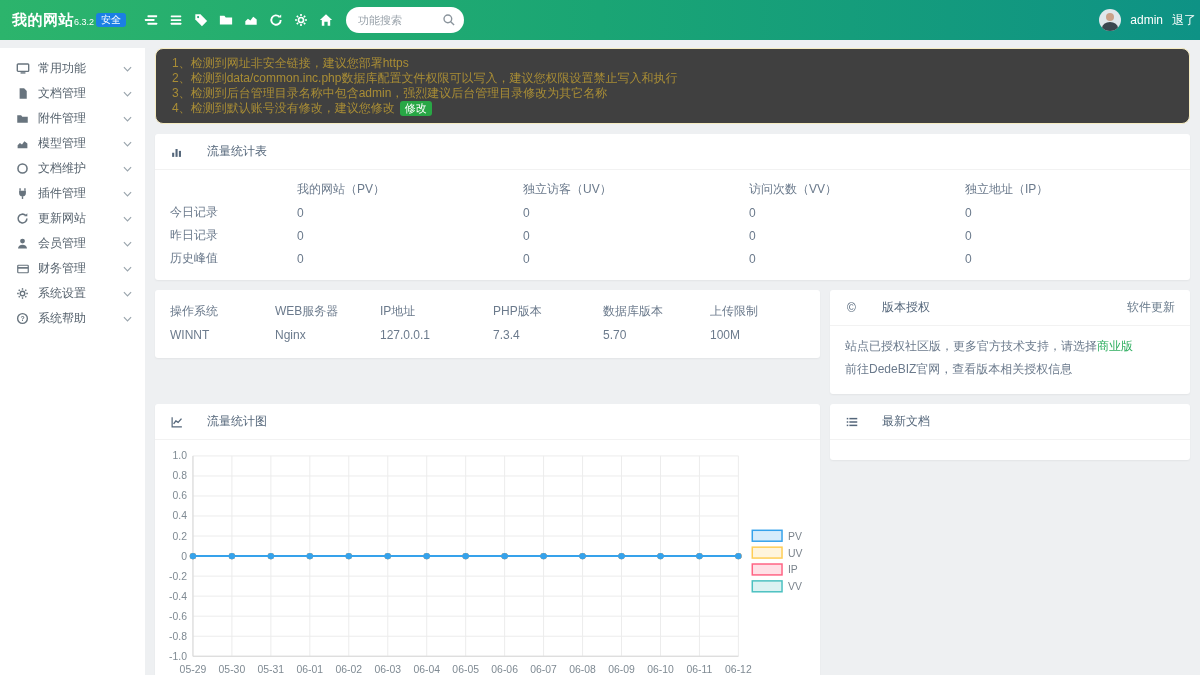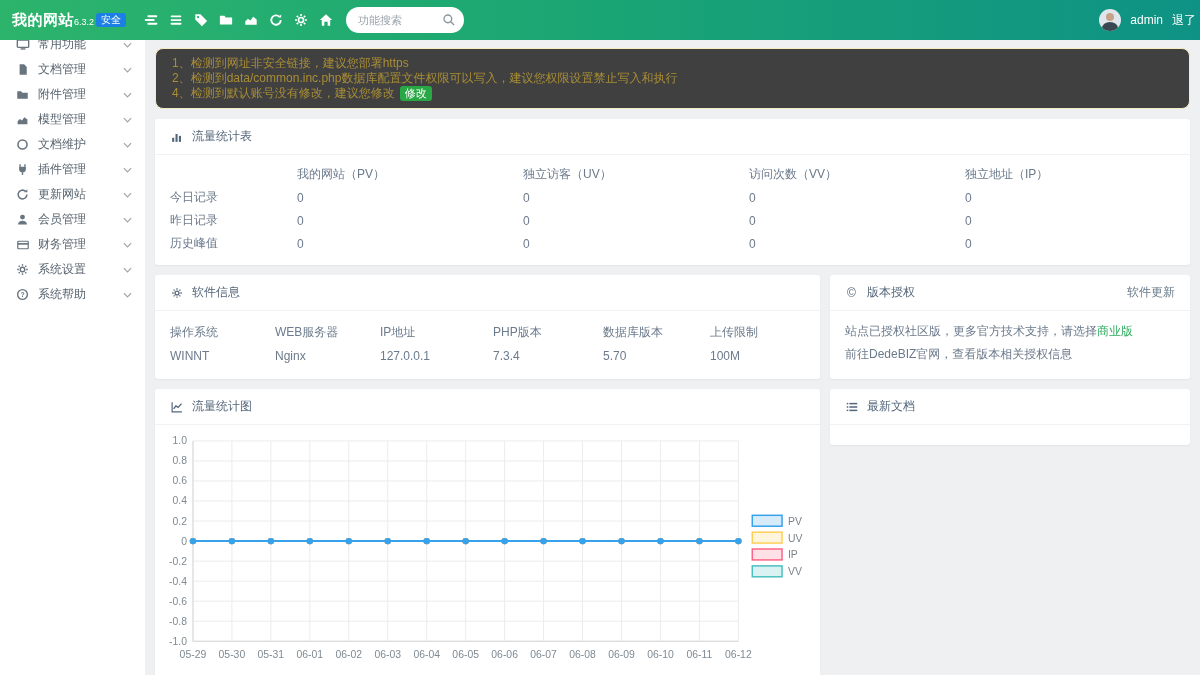--- a/index.html
+++ b/index.html
@@ -20,34 +20,34 @@
   .search-input{width:118px;height:26px;border:none;border-radius:14px;padding:0 28px 0 12px;font-size:11px;color:#333;outline:none;background:#fff}
   .search-input::placeholder{color:#9aa3ab}
   .search-btn{position:absolute;right:8px;top:6px;cursor:pointer}
   .top-right{margin-left:auto;display:flex;align-items:center;gap:9px;padding-right:4px;font-size:12px}
   .avatar{width:22px;height:22px;border-radius:50%;background:#dfe7ec;overflow:hidden;position:relative;cursor:pointer}
   .avatar .head{position:absolute;left:7px;top:4px;width:8px;height:8px;border-radius:50%;background:#c9a189}
   .avatar .body{position:absolute;left:3px;top:13px;width:16px;height:12px;border-radius:50% 50% 0 0;background:#3a4750}
   .logout{cursor:pointer}
 
   
-  .sidebar{position:absolute;top:24px;left:0;bottom:0;width:145px;background:#fff;padding-top:8px}
+  .sidebar{position:absolute;top:48px;left:0;bottom:0;width:145px;background:#fff;padding-top:8px}
   .side-item{height:25px;display:flex;align-items:center;padding:0 13px 0 15px;color:#57636e;font-size:12px;cursor:pointer}
   .si{width:15px;height:14px;margin-right:8px;display:flex;align-items:center;justify-content:center;flex:0 0 15px}
   .side-item .lbl{flex:1;white-space:nowrap}
   .chev{width:9px;height:6px;flex:0 0 9px}
 
   
   .main{position:absolute;top:40px;left:145px;right:0;bottom:0;padding:8px 10px;overflow:hidden}
   .alert{background:#404040;border:1px solid #f6ecc1;border-radius:8px;padding:7px 16px;color:#a98d35;font-size:12px;line-height:15px;margin-bottom:10px}
   .alert .line{white-space:nowrap}
   .badge-fix{display:inline-block;background:#28a745;color:#fff;font-size:11px;padding:1px 5px;border-radius:3px;margin-left:5px;cursor:pointer;line-height:13px}
 
   .panel{background:#fff;border-radius:3px;box-shadow:0 1px 2px rgba(0,0,0,.05)}
-  .panel-h{display:flex;align-items:center;gap:9px;padding:9px 15px;font-size:12px;color:#54667a;border-bottom:1px solid #f2f2f2}
+  .panel-h{display:flex;align-items:center;gap:24px;padding:9px 15px;font-size:12px;color:#54667a;border-bottom:1px solid #f2f2f2}
   .panel-h .ph-right{margin-left:auto;color:#697b8c;cursor:pointer;font-size:12px}
   .pi{width:13px;height:13px;display:flex;align-items:center;justify-content:center;color:#54667a;font-size:12px}
 
   .stats-grid{display:grid;grid-template-columns:127px 226px 226px 216px 1fr;padding:8px 0 10px 15px;font-size:12px;color:#6b7a8c}
   .stats-grid>div{height:23px;display:flex;align-items:center;white-space:nowrap}
   .mb10{margin-bottom:10px}
 
   .row2{display:flex;gap:10px;align-items:stretch}
   .col-l{width:665px;flex:0 0 665px}
   .col-r{flex:1;display:flex;flex-direction:column}
@@ -287,20 +287,21 @@
         <polyline points="1,1 5,5 9,1" fill="none" stroke="#9aa5ad" stroke-width="1.3"></polyline>
       </svg>
   </div>
 </div>
 
 <div class="main">
 
   <div class="alert">
     <div class="line">1、检测到网址非安全链接，建议您部署https</div>
     <div class="line">2、检测到data/common.inc.php数据库配置文件权限可以写入，建议您权限设置禁止写入和执行</div>
+    <div class="line">3、检测到后台管理目录名称中包含admin，强烈建议后台管理目录修改为其它名称</div>
     <div class="line">
       <span>4、检测到默认账号没有修改，建议您修改</span><span class="badge-fix">修改</span>
     </div>
   </div>
 
   <div class="panel mb10">
     <div class="panel-h">
       <span class="pi">
           <svg width="12" height="12" viewBox="0 0 16 16" fill="#54667a">
             <rect x="1.5" y="9" width="2.8" height="5.5"></rect>
@@ -333,38 +334,20 @@
       <div>0</div>
       <div>0</div>
       <div>0</div>
       <div>0</div>
     </div>
   </div>
 
   <div class="row2 mb10">
     <div class="col-l">
       <div class="panel">
-        <div class="panel-h">
-          <span class="pi">
-              <svg width="12" height="12" viewBox="0 0 16 16">
-                <circle cx="8" cy="8" r="2.6" fill="none" stroke="#54667a" stroke-width="1.7"></circle>
-                <g stroke="#54667a" stroke-width="1.7">
-                  <line x1="8" y1="1.6" x2="8" y2="3.5"></line>
-                  <line x1="8" y1="12.5" x2="8" y2="14.4"></line>
-                  <line x1="1.6" y1="8" x2="3.5" y2="8"></line>
-                  <line x1="12.5" y1="8" x2="14.4" y2="8"></line>
-                  <line x1="3.5" y1="3.5" x2="4.8" y2="4.8"></line>
-                  <line x1="11.2" y1="11.2" x2="12.5" y2="12.5"></line>
-                  <line x1="12.5" y1="3.5" x2="11.2" y2="4.8"></line>
-                  <line x1="4.8" y1="11.2" x2="3.5" y2="12.5"></line>
-                </g>
-              </svg>
-            </span>
-          <span>软件信息</span>
-        </div>
         <div class="info-grid">
           <div>操作系统</div>
           <div>WEB服务器</div>
           <div>IP地址</div>
           <div>PHP版本</div>
           <div>数据库版本</div>
           <div>上传限制</div>
           <div>WINNT</div>
           <div>Nginx</div>
           <div>127.0.0.1</div>

